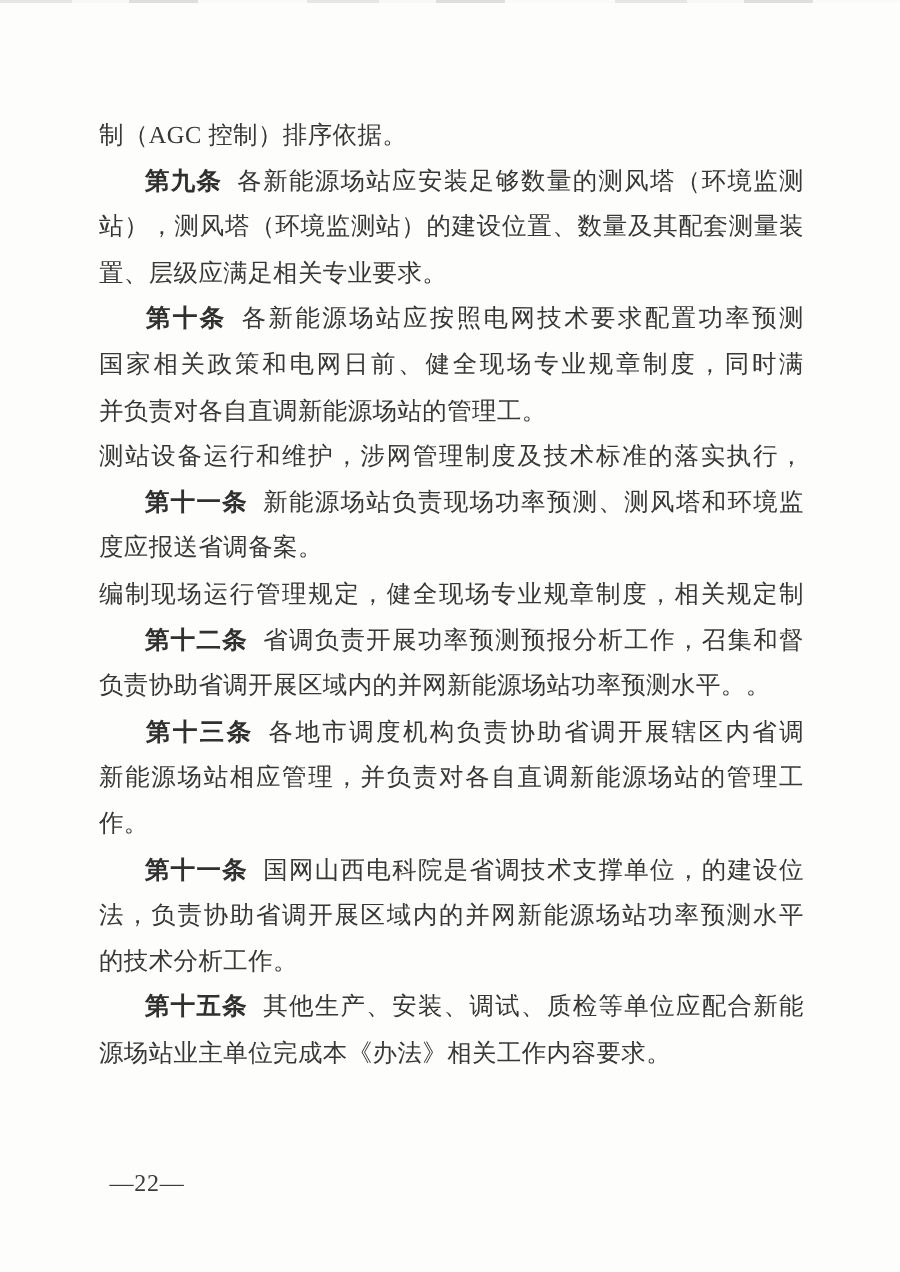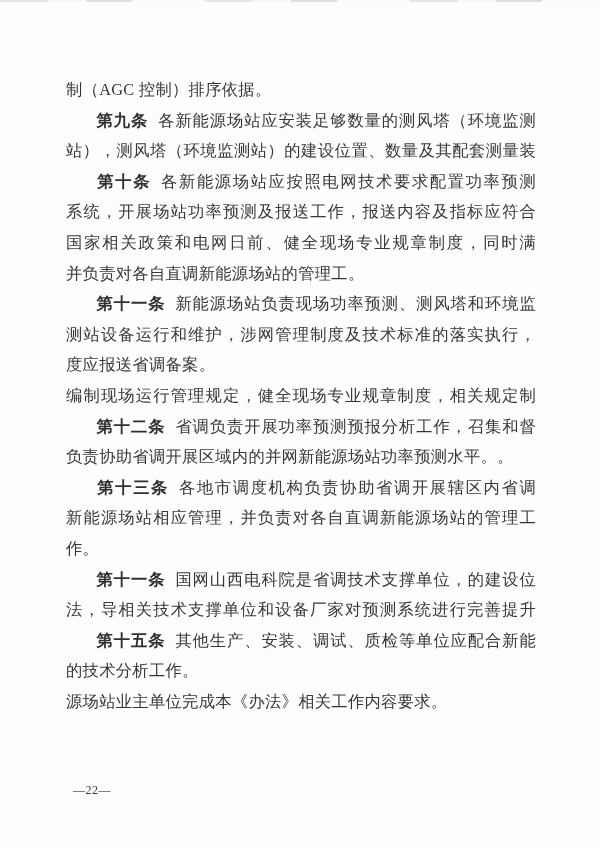--- a/index.html
+++ b/index.html
@@ -55,48 +55,48 @@
   .term {
     font-weight: 700;
     color: #303030;
     margin-right: 10px;
     margin-top: 14px;
   }
   .page-number {
     position: absolute;
     left: 73px;
     top: 781px;
-    font-size: 12px;
+    font-size: 16px;
     line-height: 18px;
     letter-spacing: 0.5px;
     color: #3c3c3c;
   }
 </style>
 </head>
 <body>
 
 <div class="sheet">
   <div class="scan-edge"></div>
   <main class="body-text" id="paragraphs">
       <div class="line last">制（AGC 控制）排序依据。</div>
       <div class="line first"><span class="indent"></span><span class="term">第九条</span><span>各新能源场站应安装足够数量的测风塔（环境监测</span></div>
       <div class="line">站），测风塔（环境监测站）的建设位置、数量及其配套测量装</div>
+      <div class="line last">置、层级应满足相关专业要求。</div>
       <div class="line first"><span class="indent"></span><span class="term">第十条</span><span>各新能源场站应按照电网技术要求配置功率预测</span></div>
-      <div class="line">系统，开展场站功率预测及报送工作，报送内容及指标应符合</div>
       <div class="line">国家相关政策和电网日前、健全现场专业规章制度，同时满</div>
       <div class="line last">并负责对各自直调新能源场站的管理工。</div>
+      <div class="line">测站设备运行和维护，涉网管理制度及技术标准的落实执行，</div>
       <div class="line first"><span class="indent"></span><span class="term">第十一条</span><span>新能源场站负责现场功率预测、测风塔和环境监</span></div>
-      <div class="line">测站设备运行和维护，涉网管理制度及技术标准的落实执行，</div>
       <div class="line last">度应报送省调备案。</div>
       <div class="line">编制现场运行管理规定，健全现场专业规章制度，相关规定制</div>
       <div class="line first"><span class="indent"></span><span class="term">第十二条</span><span>省调负责开展功率预测预报分析工作，召集和督</span></div>
       <div class="line last">负责协助省调开展区域内的并网新能源场站功率预测水平。。</div>
       <div class="line first"><span class="indent"></span><span class="term">第十三条</span><span>各地市调度机构负责协助省调开展辖区内省调</span></div>
       <div class="line">新能源场站相应管理，并负责对各自直调新能源场站的管理工</div>
       <div class="line last">作。</div>
       <div class="line first"><span class="indent"></span><span class="term">第十一条</span><span>国网山西电科院是省调技术支撑单位，的建设位置</span></div>
-      <div class="line">法，导相关技术支撑单位和设备厂家对预测系统进行完善提升</div>
+      <div class="line">法，负责协助省调开展区域内的并网新能源场站功率预测水平</div>
+      <div class="line last">的技术分析工作。</div>
       <div class="line first"><span class="indent"></span><span class="term">第十五条</span><span>其他生产、安装、调试、质检等单位应配合新能</span></div>
-      <div class="line last">的技术分析工作。</div>
       <div class="line last">源场站业主单位完成本《办法》相关工作内容要求。</div>
     </main>
   <footer class="page-number">—22—</footer>
 </div>
 
 </body></html>

